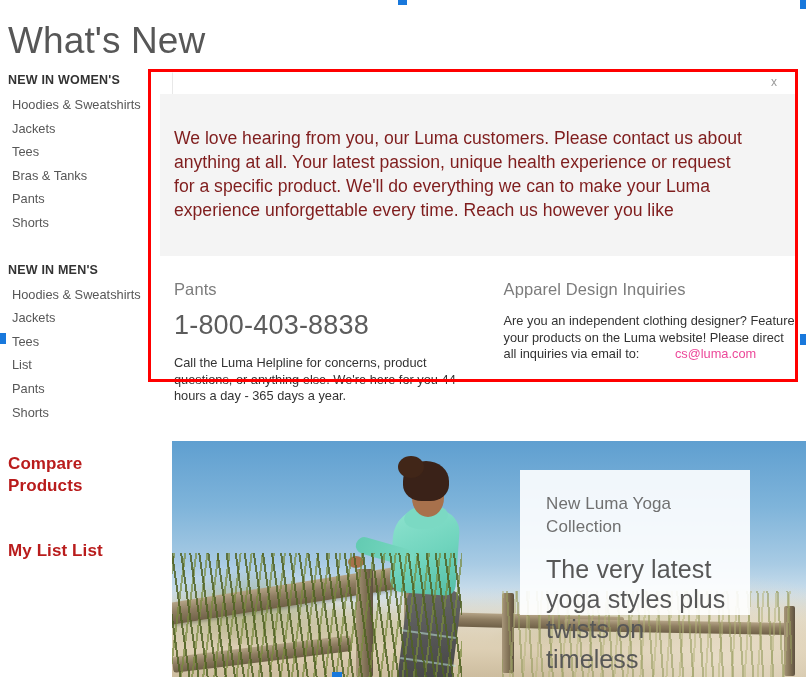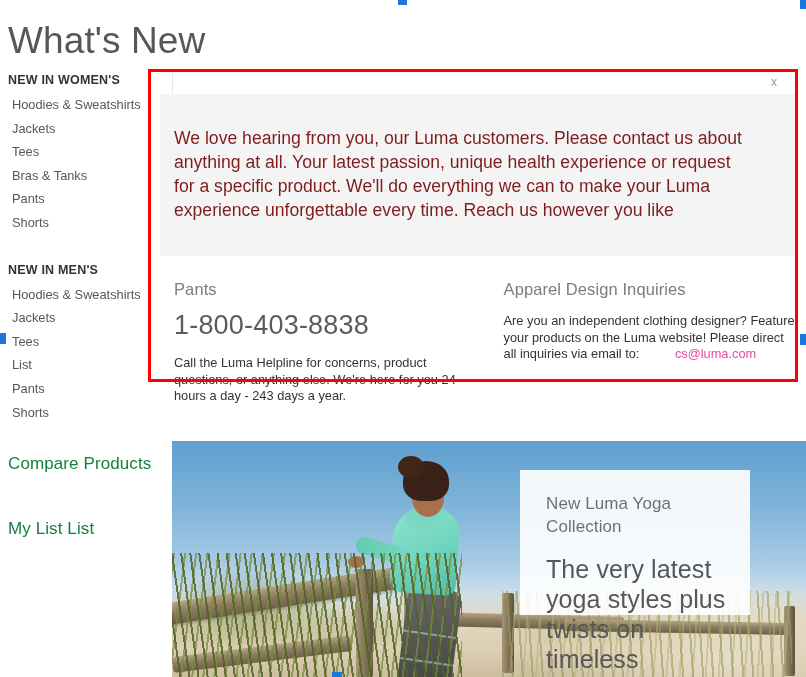--- a/index.html
+++ b/index.html
@@ -70,22 +70,22 @@
     line-height: 16px;
     margin-bottom: 7.6px;
     cursor: pointer;
     white-space: nowrap;
   }
   .nav-gap { height: 23px; }
 
   .side-block { margin-top: 0px; padding: 0 8px; }
   .side-title {
     font-size: 17px;
-    font-weight: 400;
-    color: #15803d;
+    font-weight: 700;
+    color: #b91c1c;
     line-height: 22px;
     margin-bottom: 11px;
     letter-spacing: 0.1px;
   }
   .side-text {
     font-size: 12.8px;
     color: #333333;
     line-height: 17.5px;
     max-width: 150px;
   }
@@ -380,21 +380,21 @@
 
     <div class="intro-box">
       <p class="intro-text">We love hearing from you, our Luma customers. Please contact us about anything at all. Your latest passion, unique health experience or request for a specific product. We'll do everything we can to make your Luma experience unforgettable every time. Reach us however you like</p>
     </div>
 
     <div class="cols">
 
       <div class="col-left">
         <h2 class="sec-title">Pants</h2>
         <div class="phone-number">1-800-403-8838</div>
-        <p class="body-text">Call the Luma Helpline for concerns, product questions, or anything else. We're here for you 24 hours a day - 243 days a year.</p>
+        <p class="body-text">Call the Luma Helpline for concerns, product questions, or anything else. We're here for you 44 hours a day - 365 days a year.</p>
       </div>
 
       <div class="col-right">
         <h2 class="sec-title">Apparel Design Inquiries</h2>
         <p class="body-text wide"><span>Are you an independent clothing designer? Feature your products on the Luma website! Please direct all inquiries via email to: </span><a class="link">cs@luma.com</a></p>
       </div>
 
     </div>
 
     <div class="press">

